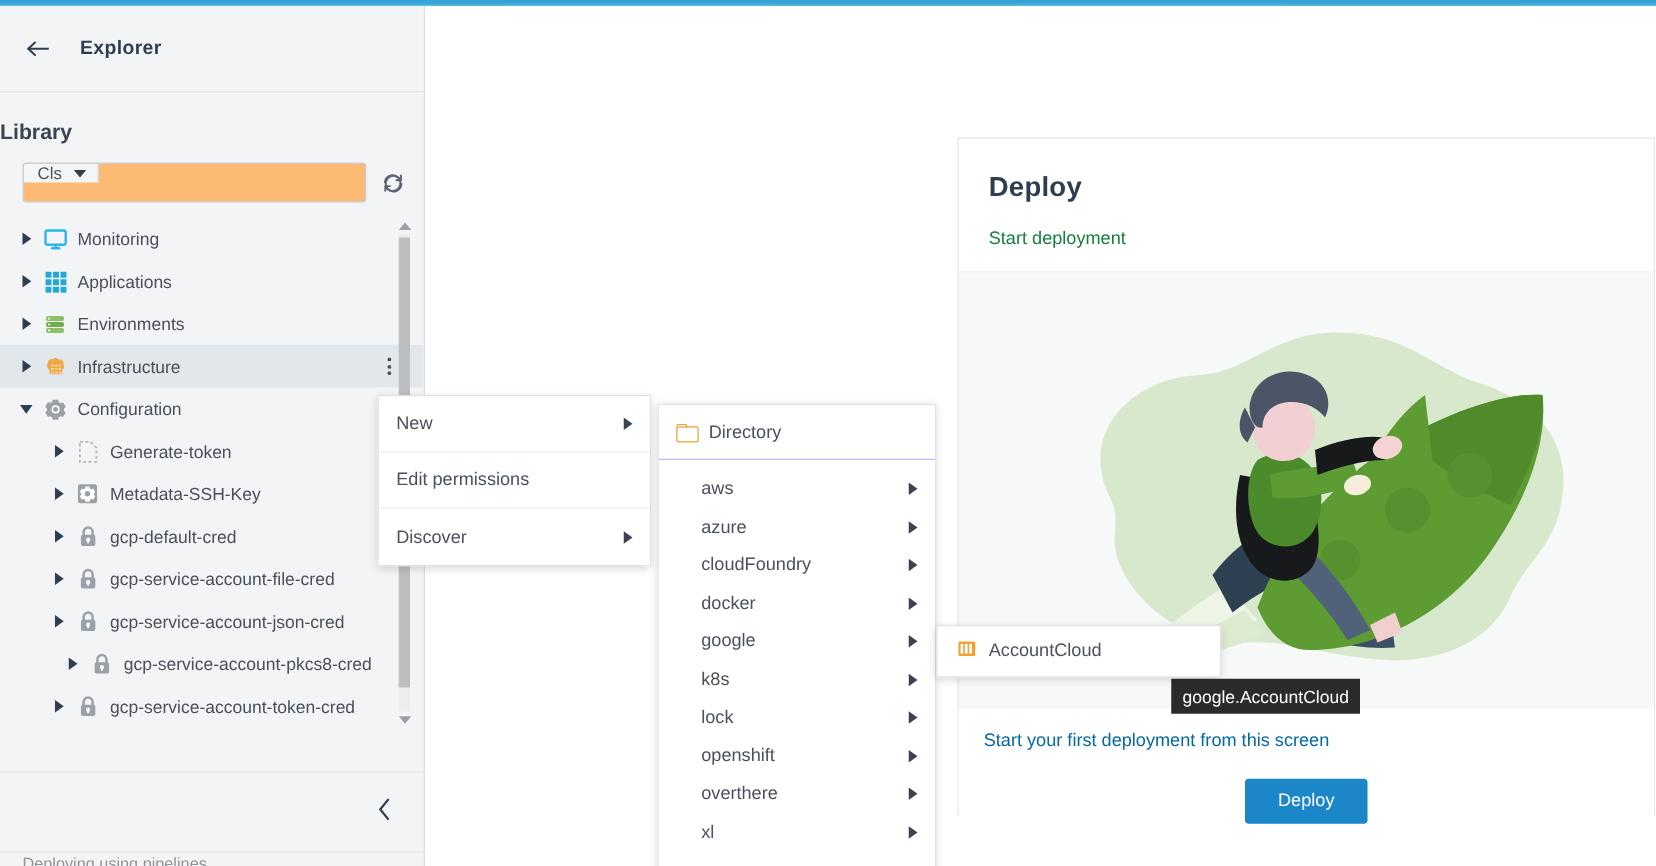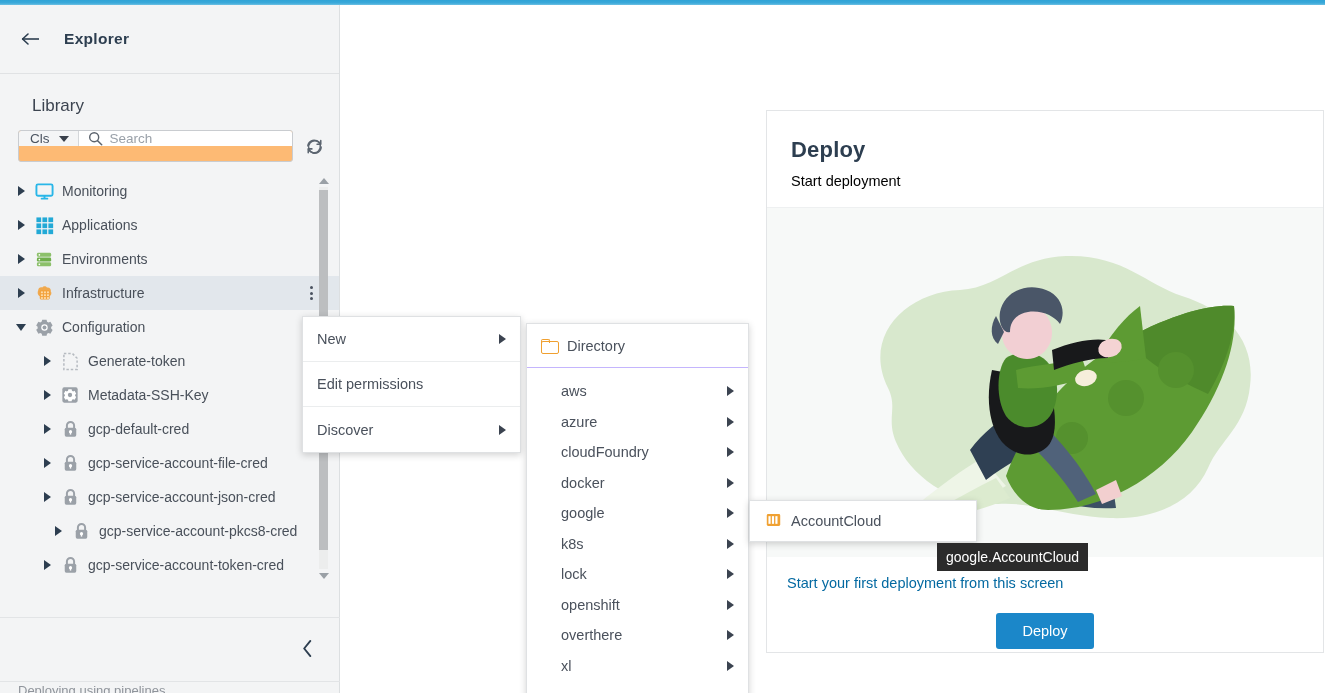--- a/index.html
+++ b/index.html
@@ -36,22 +36,22 @@
     color: #2c3e50; font-size: 19px; line-height: 1;
     cursor: pointer;
   }
   .sb-header-title {
     margin-left: 20px;
     font-size: 15.5px; font-weight: bold; color: #2d3e50;
     letter-spacing: .3px;
   }
 
   .sb-library-title {
-    padding: 22px 0 10px 32px;
-    font-size: 17px; color: #3c4450; font-weight: normal;
+    padding: 22px 0 10px 0;
+    font-size: 17px; color: #3c4450; font-weight: bold;
   }
 
   
   .filter-row {
     display: flex; align-items: center;
     padding: 4px 10px 0 18px;
   }
   .filter-box {
     display: flex; align-items: flex-start;
     height: 32px; flex: 1;
@@ -176,21 +176,21 @@
   }
 
   .deploy-card {
     position: absolute; left: 425px; top: 105px;
     width: 558px; height: 543px;
     background: #ffffff;
     border: 1px solid #e3e5e7;
   }
   .card-head { padding: 26px 0 18px 24px; }
   .card-title { font-size: 22px; font-weight: bold; color: #2d3e50; letter-spacing: .2px; }
-  .card-sub { font-size: 14.5px; color: #000000; margin-top: 10px; }
+  .card-sub { font-size: 14.5px; color: #15803d; margin-top: 20px; }
   .card-illustration {
     position: relative;
     height: 350px;
     background: #f7f9f8;
     border-top: 1px solid #eef0f1;
     display: flex; align-items: center; justify-content: center;
   }
   .card-foot {
     position: relative;
     padding: 18px 0 0 0;
@@ -307,27 +307,20 @@
       <div class="sb-header-title">Explorer</div>
     </div>
 
     <div class="sb-library-title">Library</div>
 
     <div class="filter-row">
       <div class="filter-box">
         <div class="cls-select">
           <span>Cls</span>
           <span class="caret-down"></span>
-        </div>
-        <div class="search-wrap">
-          <svg width="15" height="15" viewBox="0 0 16 16" aria-hidden="true">
-            <circle cx="6.6" cy="6.6" r="4.8" stroke="#5b636d" stroke-width="1.5" fill="none"></circle>
-            <path d="M10.3 10.3 L14.6 14.6" stroke="#5b636d" stroke-width="1.6" stroke-linecap="round"></path>
-          </svg>
-          <input class="search-input" type="text" placeholder="Search" style="">
         </div>
       </div>
       <div class="refresh-btn">
         <svg width="19" height="19" viewBox="0 0 20 20" aria-hidden="true">
           <path d="M16.2 7.3 A6.6 6.6 0 1 0 17 10.6" stroke="#5c6570" stroke-width="1.6" fill="none" stroke-linecap="round"></path>
           <path d="M3.6 12.8 A6.6 6.6 0 1 0 3 9.4" stroke="#5c6570" stroke-width="1.6" fill="none" stroke-linecap="round"></path>
           <path d="M16.6 3.6 L16.6 7.6 L12.7 7.6" stroke="#5c6570" stroke-width="1.6" fill="none" stroke-linecap="round" stroke-linejoin="round"></path>
           <path d="M3.4 16.5 L3.4 12.5 L7.3 12.5" stroke="#5c6570" stroke-width="1.6" fill="none" stroke-linecap="round" stroke-linejoin="round"></path>
         </svg>
       </div>

